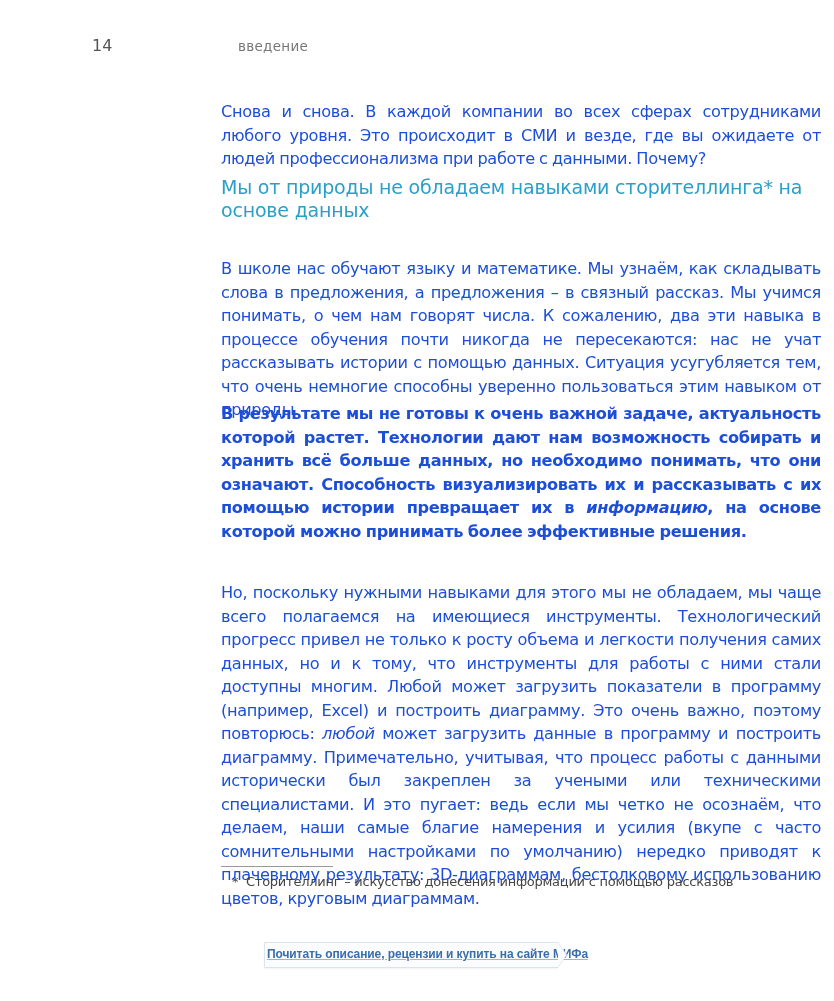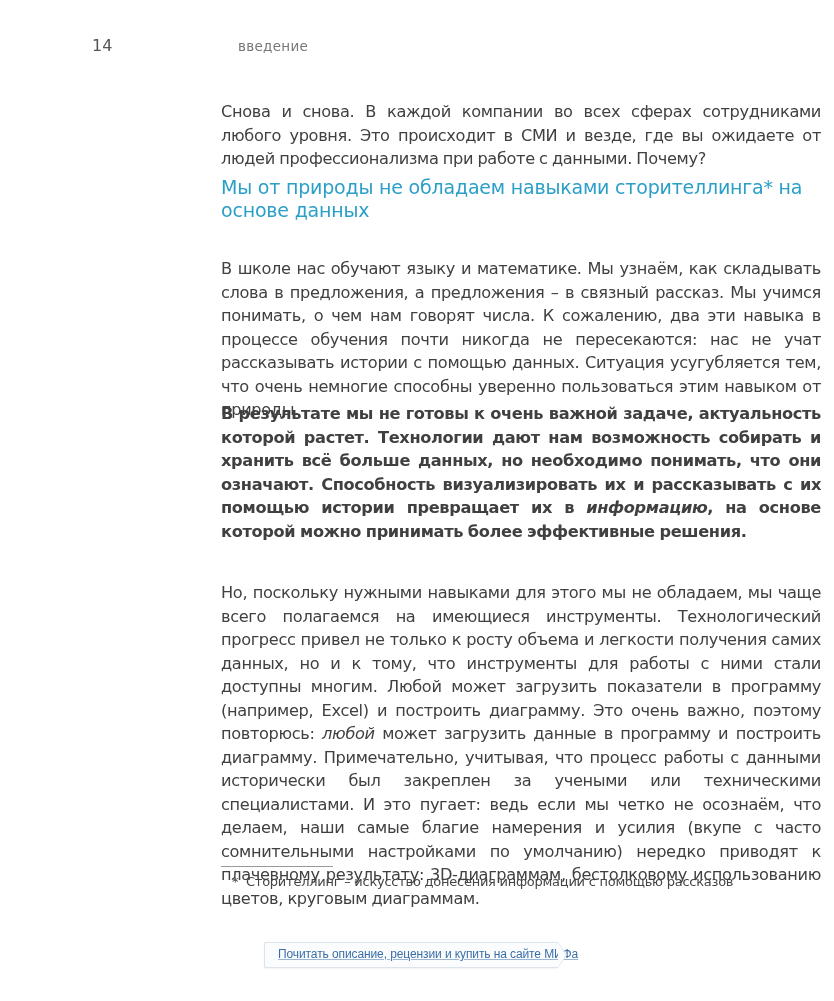--- a/index.html
+++ b/index.html
@@ -5,21 +5,21 @@
     html, body { margin: 0; padding: 0; }
     body {
       width: 834px; height: 1001px; background: #ffffff; position: relative; overflow: hidden;
       font-family: "DejaVu Sans", sans-serif; color: #3a3a3a;
     }
     .running-head { position: absolute; top: 36px; left: 0; width: 700px; height: 24px; }
     .page-number { position: absolute; left: 92px; top: 0; font-size: 16px; color: #555; }
     .section-name { position: absolute; left: 222px; top: 2px; font-size: 13.5px; color: #777; letter-spacing: 0.3px; margin-left: 16px; }
 
     .text-block { position: absolute; left: 221px; width: 600px; }
-    p.body { margin: 0; font-size: 16.2px; line-height: 23.5px; text-align: justify; text-align-last: left; letter-spacing: -0.35px; word-spacing: -0.5px; color: #404040; }
+    p.body { margin: 0; font-size: 16.2px; line-height: 23.5px; text-align: justify; text-align-last: left; letter-spacing: -0.35px; word-spacing: -0.5px; color: #1d4ed8; }
     .intro { top: 100px; }
     .heading { top: 176px; font-size: 19px; line-height: 23px; color: #2a9fc7; font-weight: normal; margin: 0; letter-spacing: -0.2px; }
     .para1 { top: 257px; }
     .para2 { top: 402px; font-weight: bold; }
     .para3 { top: 581px; }
     em { font-style: italic; }
 
     .footnote-rule { position: absolute; left: 221px; top: 866px; width: 112px; height: 1px; background: #999; }
     .footnote { position: absolute; left: 232px; top: 872px; width: 600px; font-size: 13px; line-height: 19px; color: #444; letter-spacing: -0.25px; }
     .footnote .mark { display: inline-block; width: 14px; }
@@ -32,22 +32,22 @@
     }
     .buy-link-box::after {
       content: ""; position: absolute; right: -9px; top: -1px; width: 0; height: 0;
       border-top: 13px solid transparent; border-bottom: 13px solid transparent; border-left: 9px solid #dde3ea;
     }
     .buy-link-box::before {
       content: ""; position: absolute; right: -8px; top: 0; width: 0; height: 0; z-index: 1;
       border-top: 12px solid transparent; border-bottom: 12px solid transparent; border-left: 8px solid #fbfcfd;
     }
     .buy-link {
-      position: absolute; left: 13px; top: 4px; font-family: "Liberation Sans", sans-serif; font-size: 12px;
-      color: #3b6ea8; text-decoration: underline; text-decoration-color: #9ab4d3; white-space: nowrap; letter-spacing: -0.1px;
+      position: absolute; left: 2px; top: 4px; font-family: "Liberation Sans", sans-serif; font-size: 12px;
+      color: #3b6ea8; text-decoration: underline; text-decoration-color: #9ab4d3; white-space: nowrap; letter-spacing: -0.1px; font-weight: bold;
     }
   </style>
 </head>
 <body>
 
 <div class="running-head">
   <span class="page-number">14</span>
   <span class="section-name">введение</span>
 </div>
 

